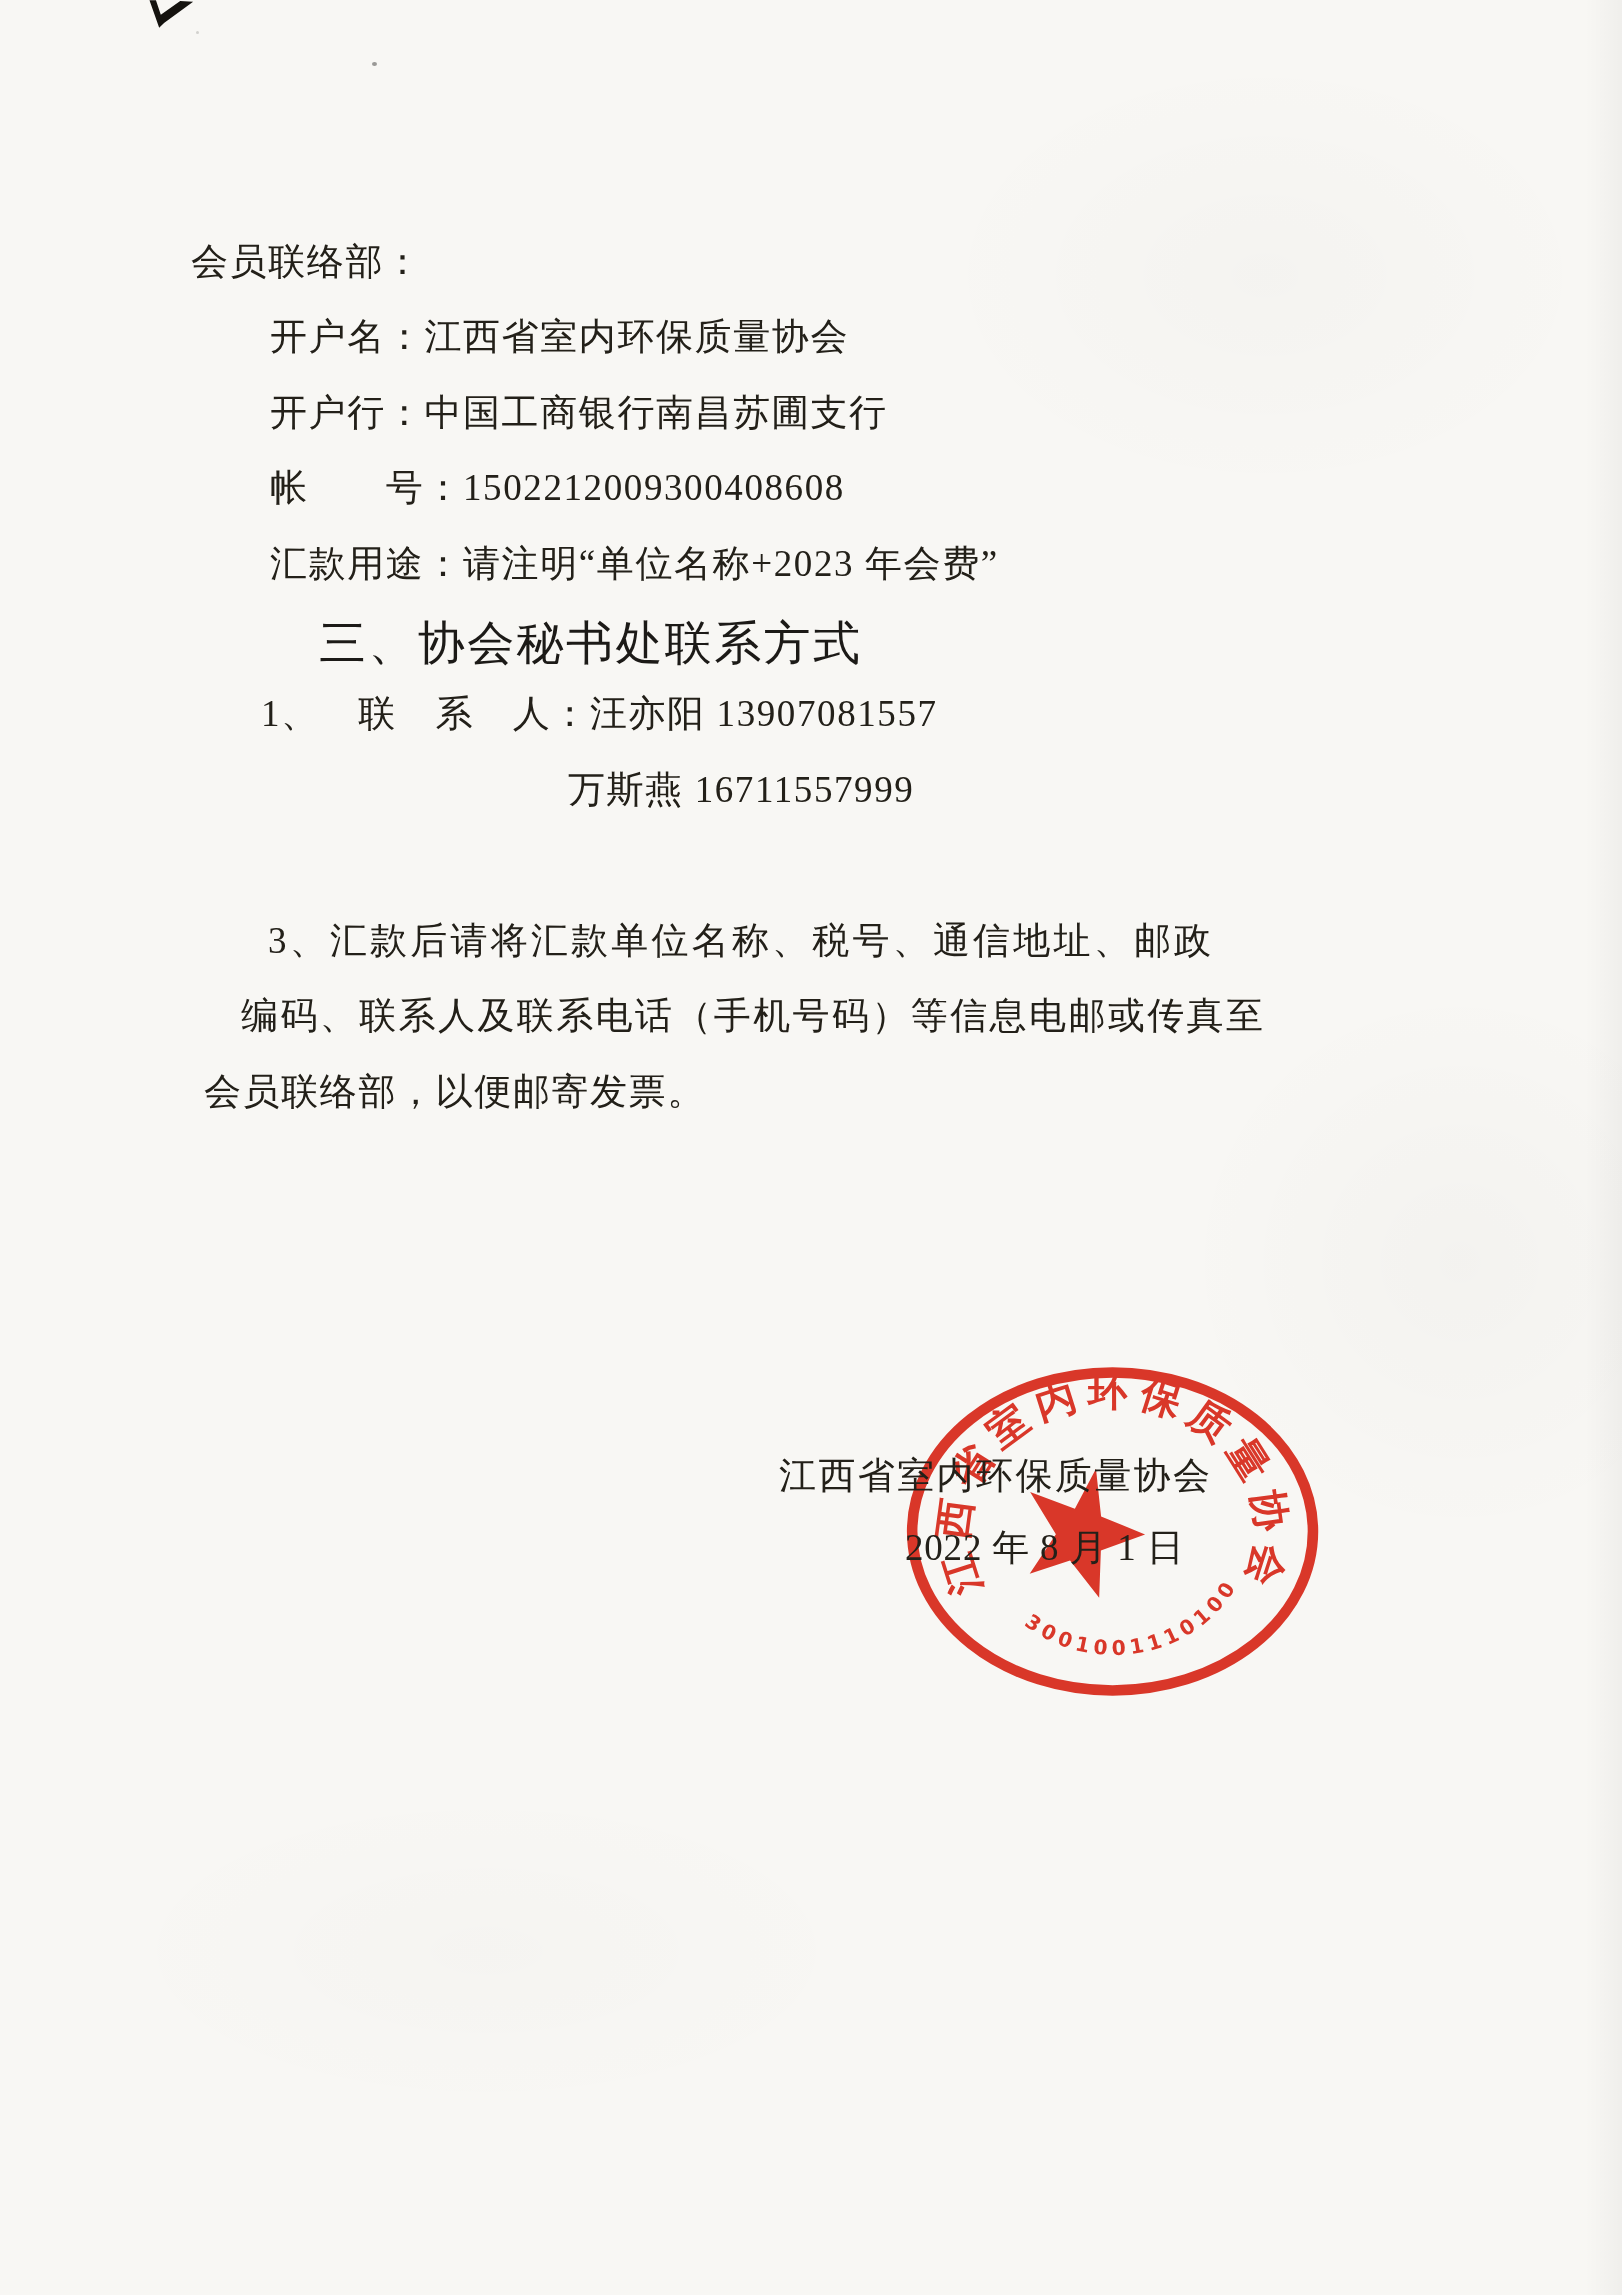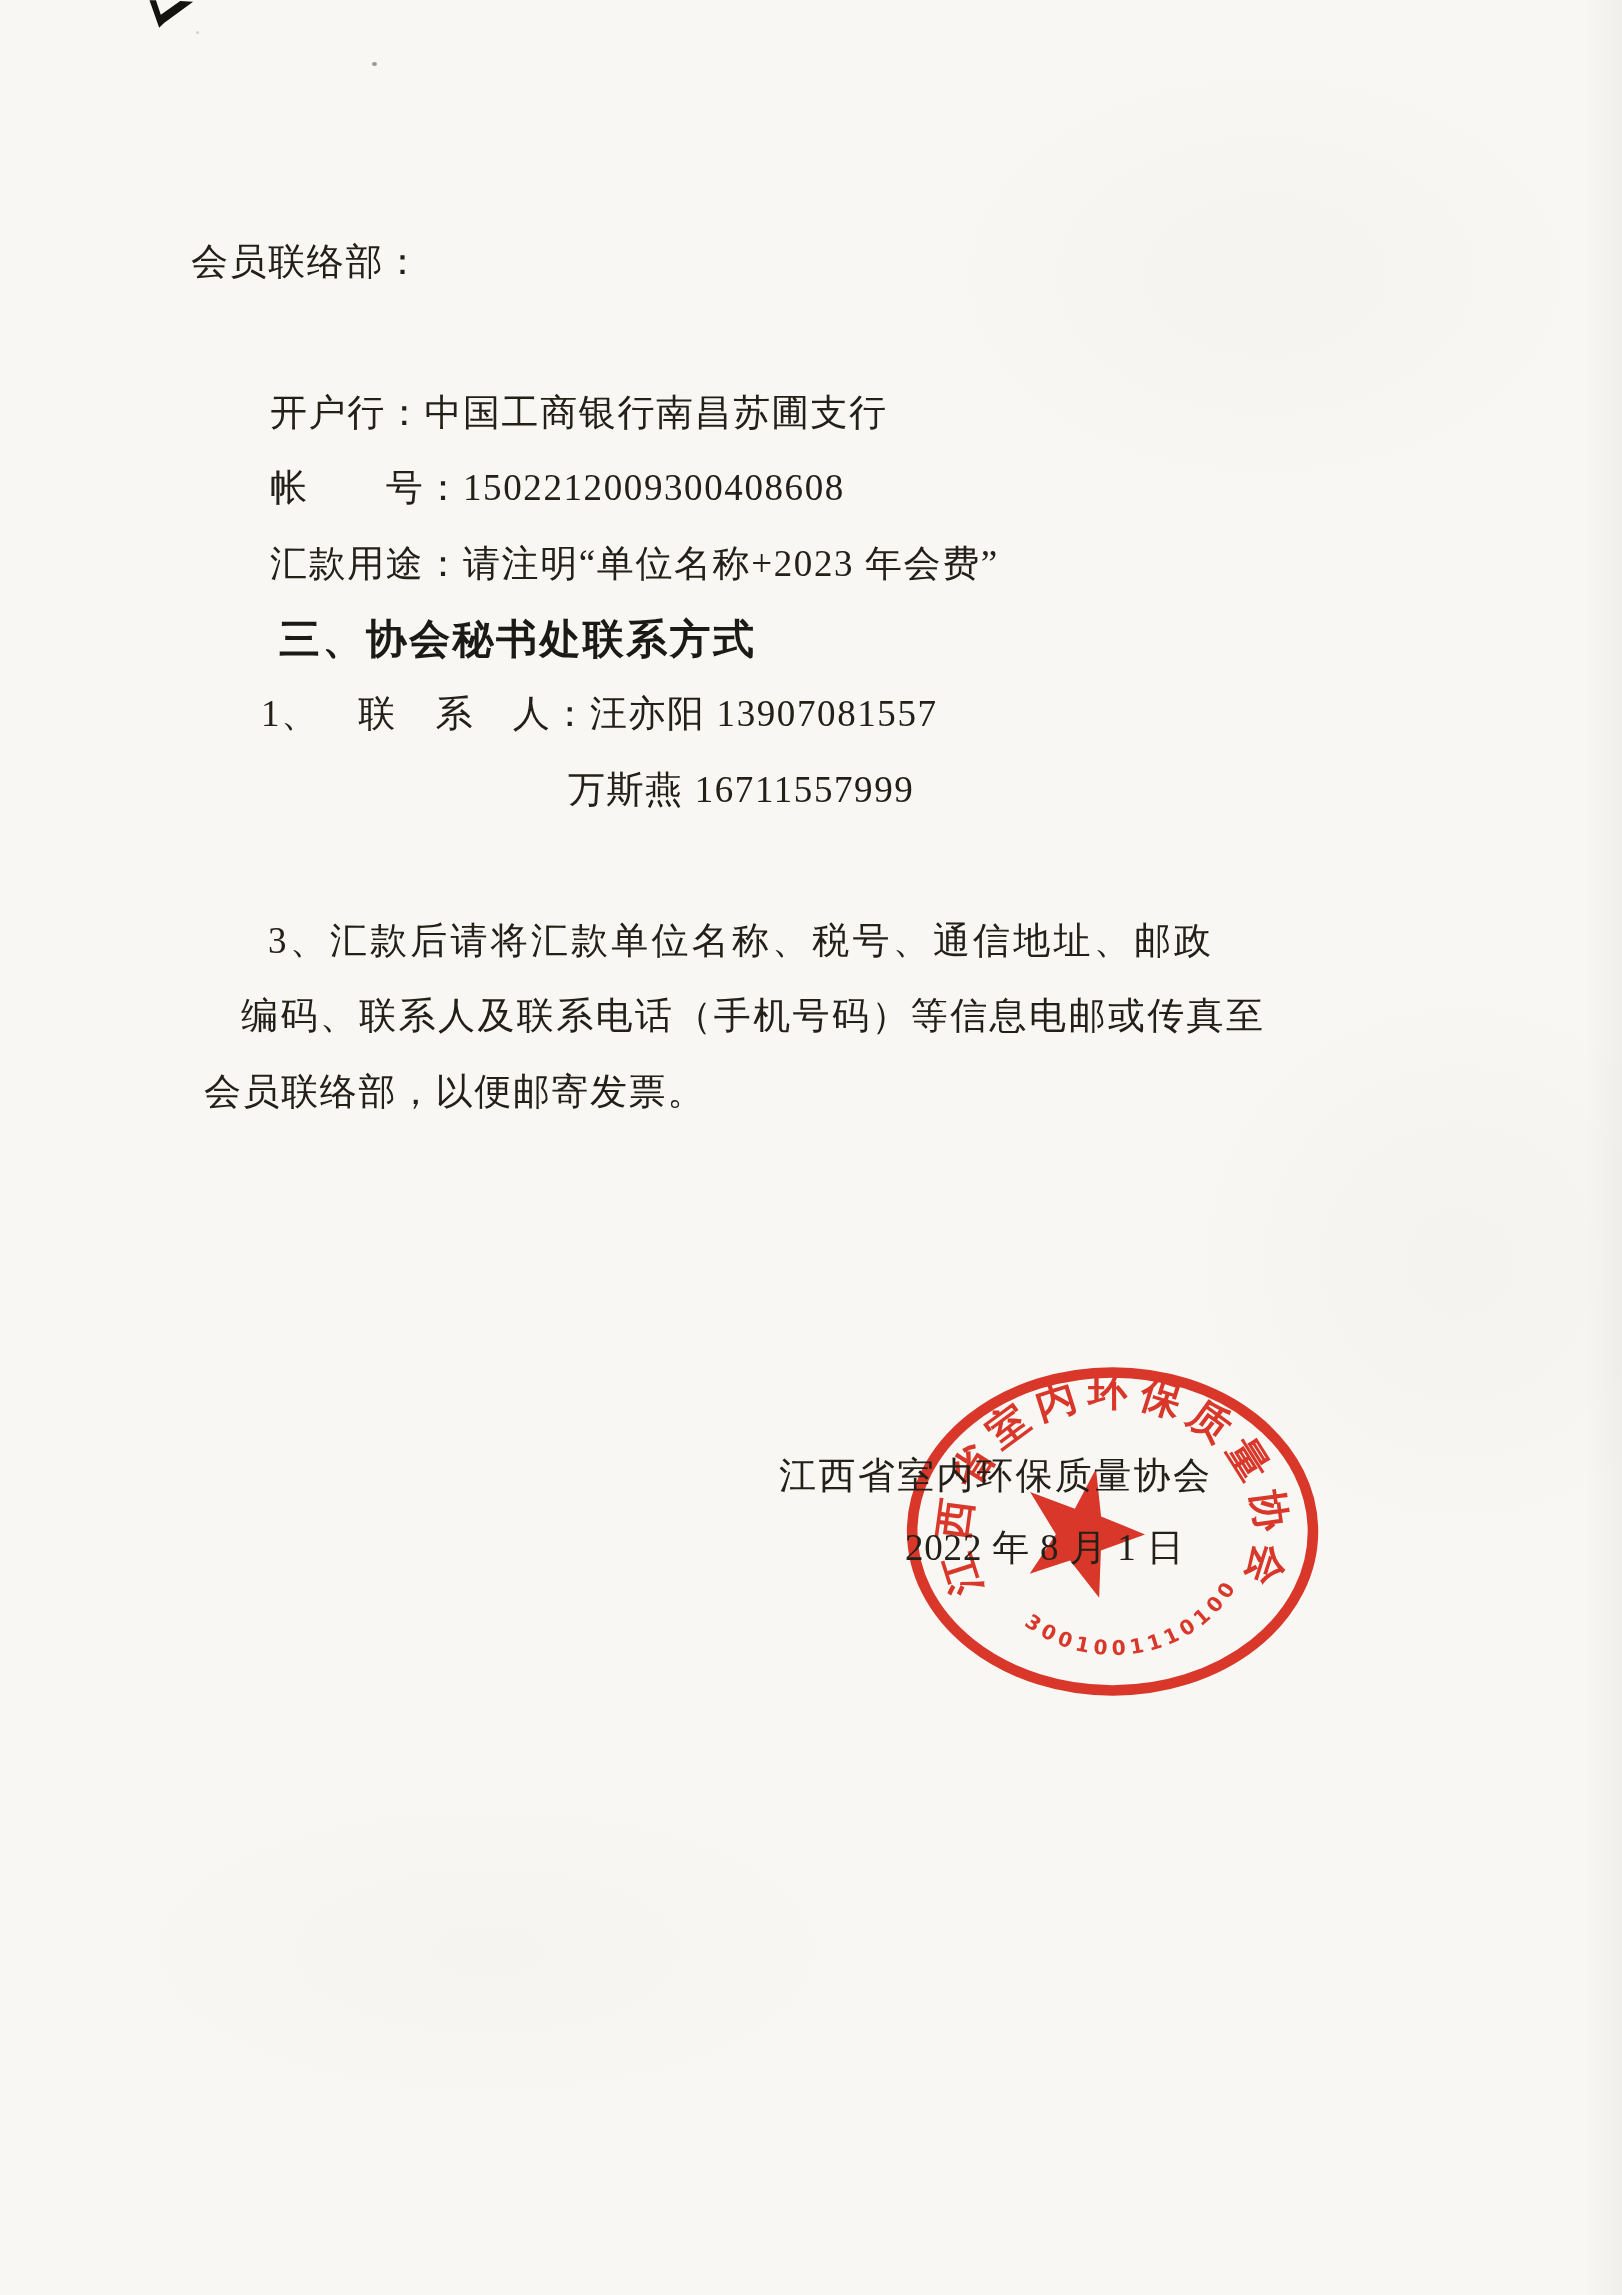--- a/index.html
+++ b/index.html
@@ -20,24 +20,25 @@
   }
   .tline{
     position:absolute;
     white-space:nowrap;
     font-size:37px;
     letter-spacing:1.6px;
     color:#232019;
   }
   .heading{
     font-family:"Liberation Sans","DejaVu Sans",sans-serif;
-    font-weight:700;
-    font-size:41px;
+    font-weight:400;
+    font-size:47px;
     letter-spacing:2.4px;
     color:#1c1a17;
+    margin-left:40px;
   }
   .sig{
     position:absolute;
     white-space:nowrap;
     font-size:37px;
     color:#232019;
   }
   .speck{position:absolute;border-radius:50%;background:rgba(40,38,35,0.45);}
   .speck2{position:absolute;border-radius:50%;background:rgba(40,38,35,0.18);}
   .seal-svg{position:absolute;mix-blend-mode:multiply;}
@@ -49,20 +50,21 @@
 <div class="page">
 
   <svg class="corner-svg" width="97" height="49" viewBox="0 0 120 60">
     <path d="M34,0 L46,34 L52,28 L88,2 L72,1 L48,18 L42,0 Z" fill="#15130f"></path>
   </svg>
   <div class="speck" style="left:372px;top:62px;width:4.9px;height:4px;"></div>
   <div class="speck2" style="left:196px;top:31px;width:3.2px;height:3.2px;"></div>
 
   <div class="tline" style="left:191px;top:237px;">会员联络部：</div>
 
+  <div class="tline" style="left:270px;top:312px;">开户名：江西省室内环保质量协会</div>
 
   <div class="tline" style="left:270px;top:388px;">开户行：中国工商银行南昌苏圃支行</div>
 
   <div class="tline" style="left:270px;top:463px;">帐　　号：1502212009300408608</div>
 
   <div class="tline" style="left:270px;top:539px;">汇款用途：请注明“单位名称+2023 年会费”</div>
 
   <div class="tline heading" style="left:279px;top:612px;">三、协会秘书处联系方式</div>
 
   <div class="tline" style="left:261px;top:689px;">1、　联　系　人：汪亦阳 13907081557</div>

